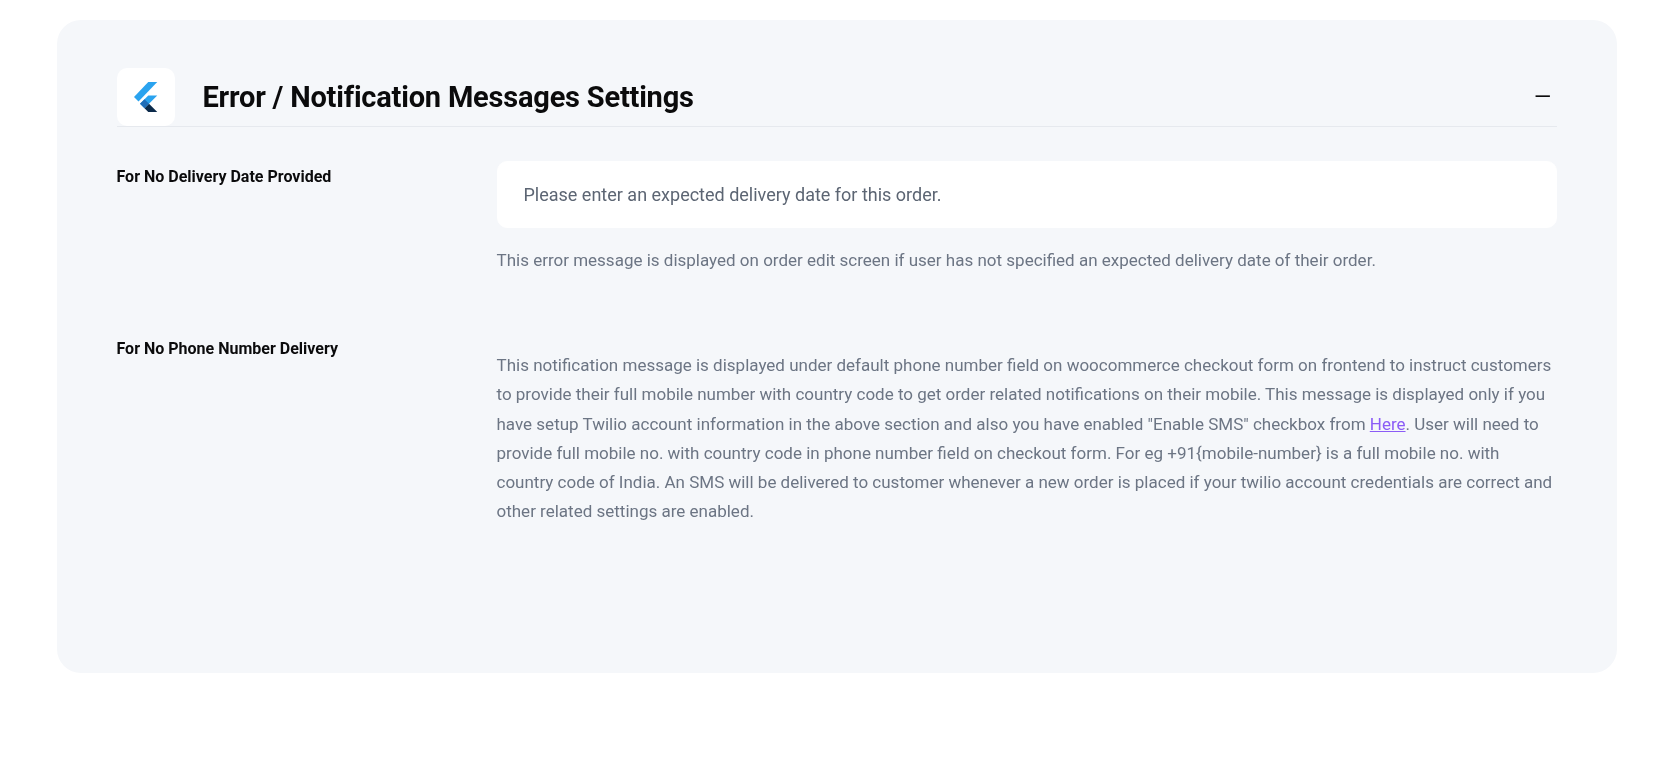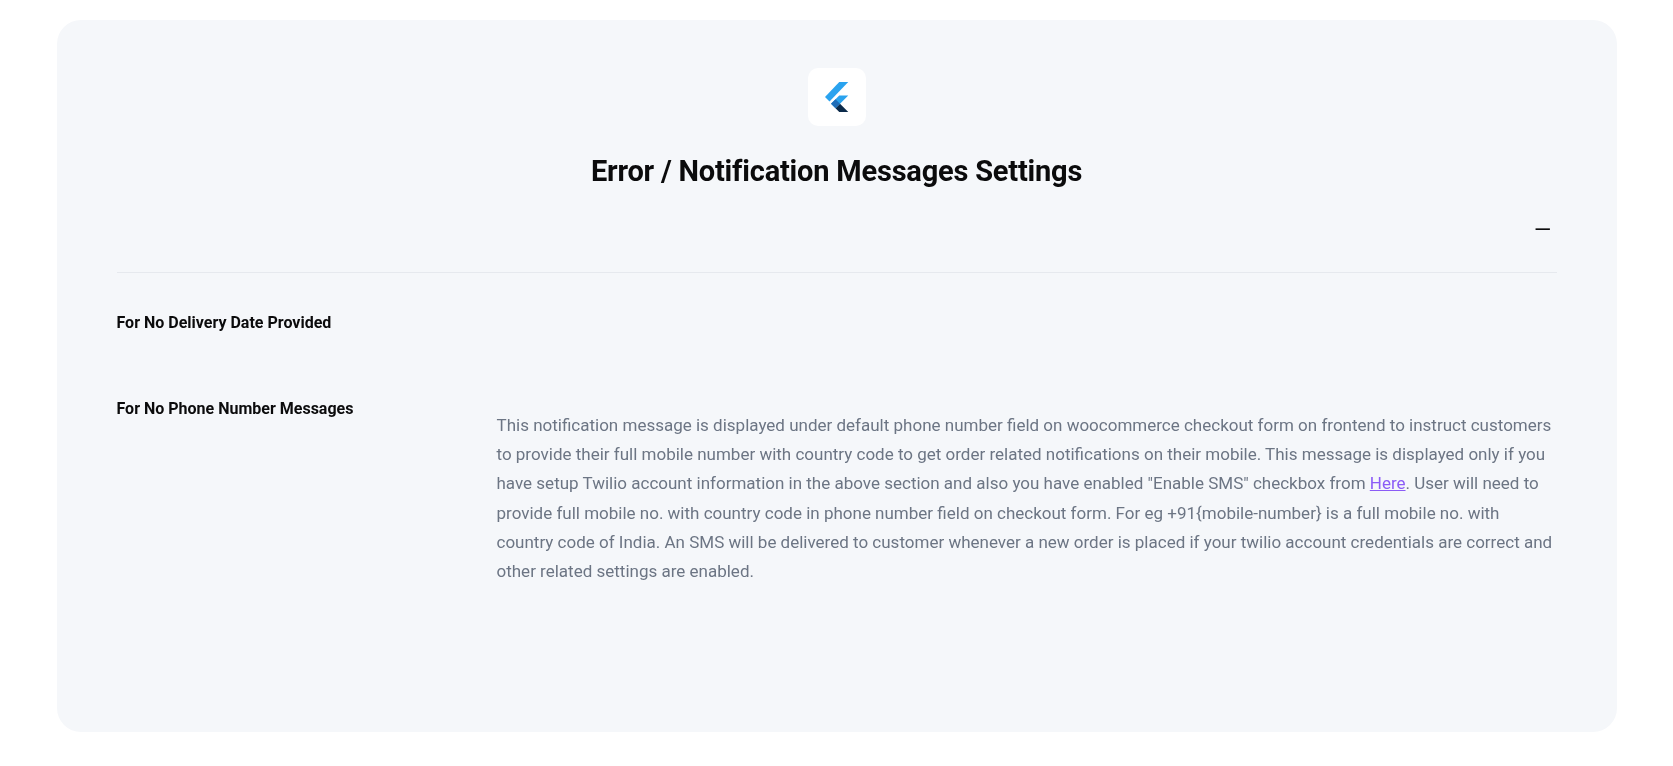--- a/index.html
+++ b/index.html
@@ -16,24 +16,22 @@
     border-radius: 24px;
     padding: 48px 60px 88px 60px;
     width: 100%;
     max-width: 1560px;
     margin: 0 auto;
   }
   .panel-header {
     display: flex;
     align-items: center;
     gap: 28px;
-    padding-bottom: 28px;
     border-bottom: 1px solid #e6e9ee;
     position: relative;
-    flex-direction: column;
   }
   .app-icon {
     width: 58px;
     height: 58px;
     background: #ffffff;
     border-radius: 10px;
     display: flex;
     align-items: center;
     justify-content: center;
     flex-shrink: 0;
@@ -116,24 +114,28 @@
     <h1 class="panel-title">Error / Notification Messages Settings</h1>
     <div class="collapse-btn">
       <span>—</span>
     </div>
   </div>
 
   <div class="settings-body">
 
     <div class="setting-row">
       <div class="setting-label">For No Delivery Date Provided</div>
+      <div class="setting-control">
+        <input type="text" class="text-input" value="Please enter an expected delivery date for this order." style="">
+        <div class="help-text">This error message is displayed on order edit screen if user has not specified an expected delivery date of their order.</div>
+      </div>
     </div>
 
     <div class="setting-row">
-      <div class="setting-label">For No Phone Number Messages</div>
+      <div class="setting-label">For No Phone Number Delivery</div>
       <div class="setting-control">
         <div class="help-text">
           <span>This notification message is displayed under default phone number field on woocommerce checkout form on frontend to instruct customers to provide their full mobile number with country code to get order related notifications on their mobile. This message is displayed only if you have setup Twilio account information in the above section and also you have enabled "Enable SMS" checkbox from </span><a href="#">Here</a><span>. User will need to provide full mobile no. with country code in phone number field on checkout form. For eg +91{mobile-number} is a full mobile no. with country code of India. An SMS will be delivered to customer whenever a new order is placed if your twilio account credentials are correct and other related settings are enabled.</span>
         </div>
       </div>
     </div>
 
   </div>
 </div>
 

